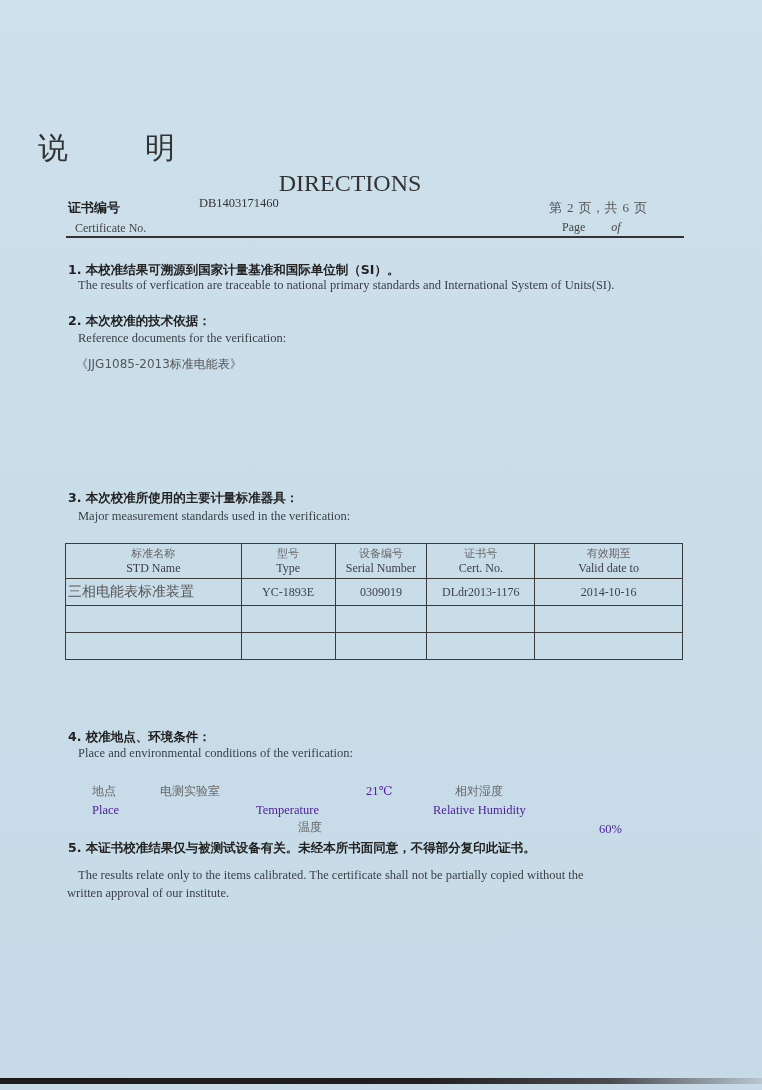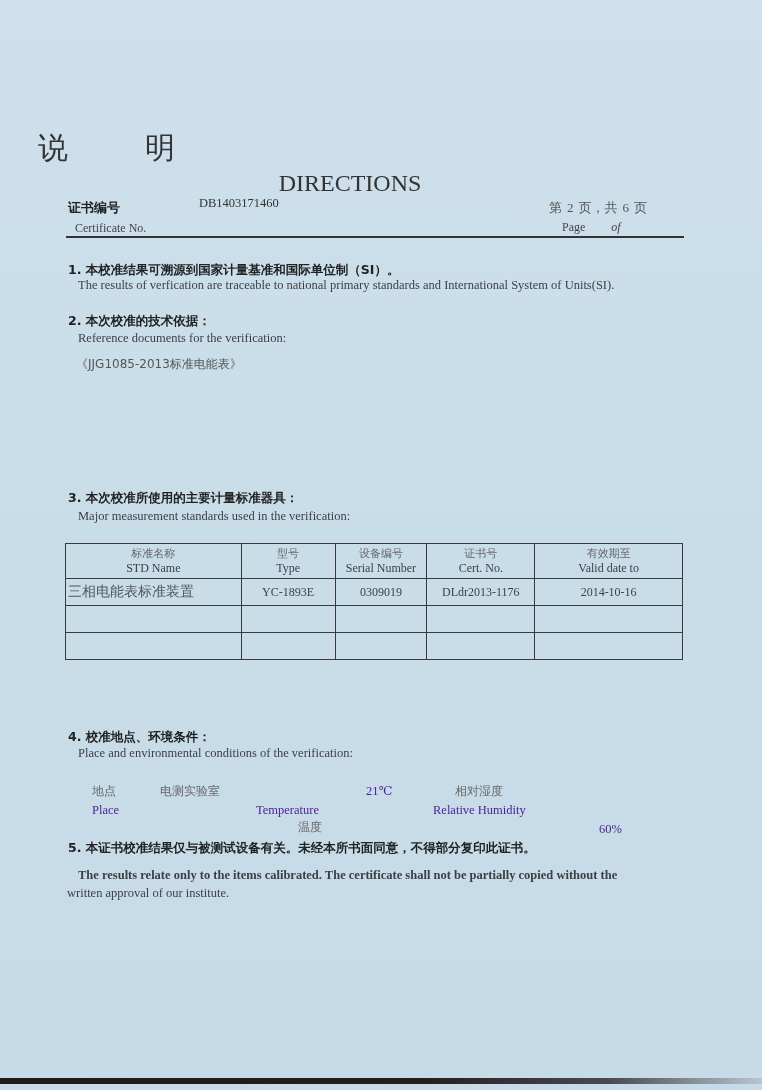--- a/index.html
+++ b/index.html
@@ -111,16 +111,16 @@
 <div class="abs env-cn" style="left:160px; top:783px;">电测实验室</div>
 <div class="abs env-cn" style="left:275px; top:819px;margin-left:23px;">温度</div>
 <div class="abs env" style="left:366px; top:783px;">21℃</div>
 <div class="abs env-cn" style="left:455px; top:783px;">相对湿度</div>
 <div class="abs env" style="left:599px; top:783px;margin-top:39px;">60%</div>
 <div class="abs env" style="left:92px; top:803px;">Place</div>
 <div class="abs env" style="left:256px; top:803px;">Temperature</div>
 <div class="abs env" style="left:433px; top:803px;">Relative Humidity</div>
 
 <div class="abs h-cn" style="top:840px;">5. 本证书校准结果仅与被测试设备有关。未经本所书面同意，不得部分复印此证书。</div>
-<div class="abs p-en" style="top:868px;font-weight:bold;">The results relate only to the items calibrated. The certificate shall not be partially copied without the</div>
+<div class="abs p-en" style="top:868px;">The results relate only to the items calibrated. The certificate shall not be partially copied without the</div>
 <div class="abs p-en" style="left:67px; top:886px;">written approval of our institute.</div>
 
 <div class="abs rule-bottom"></div>
 
 </body></html>

